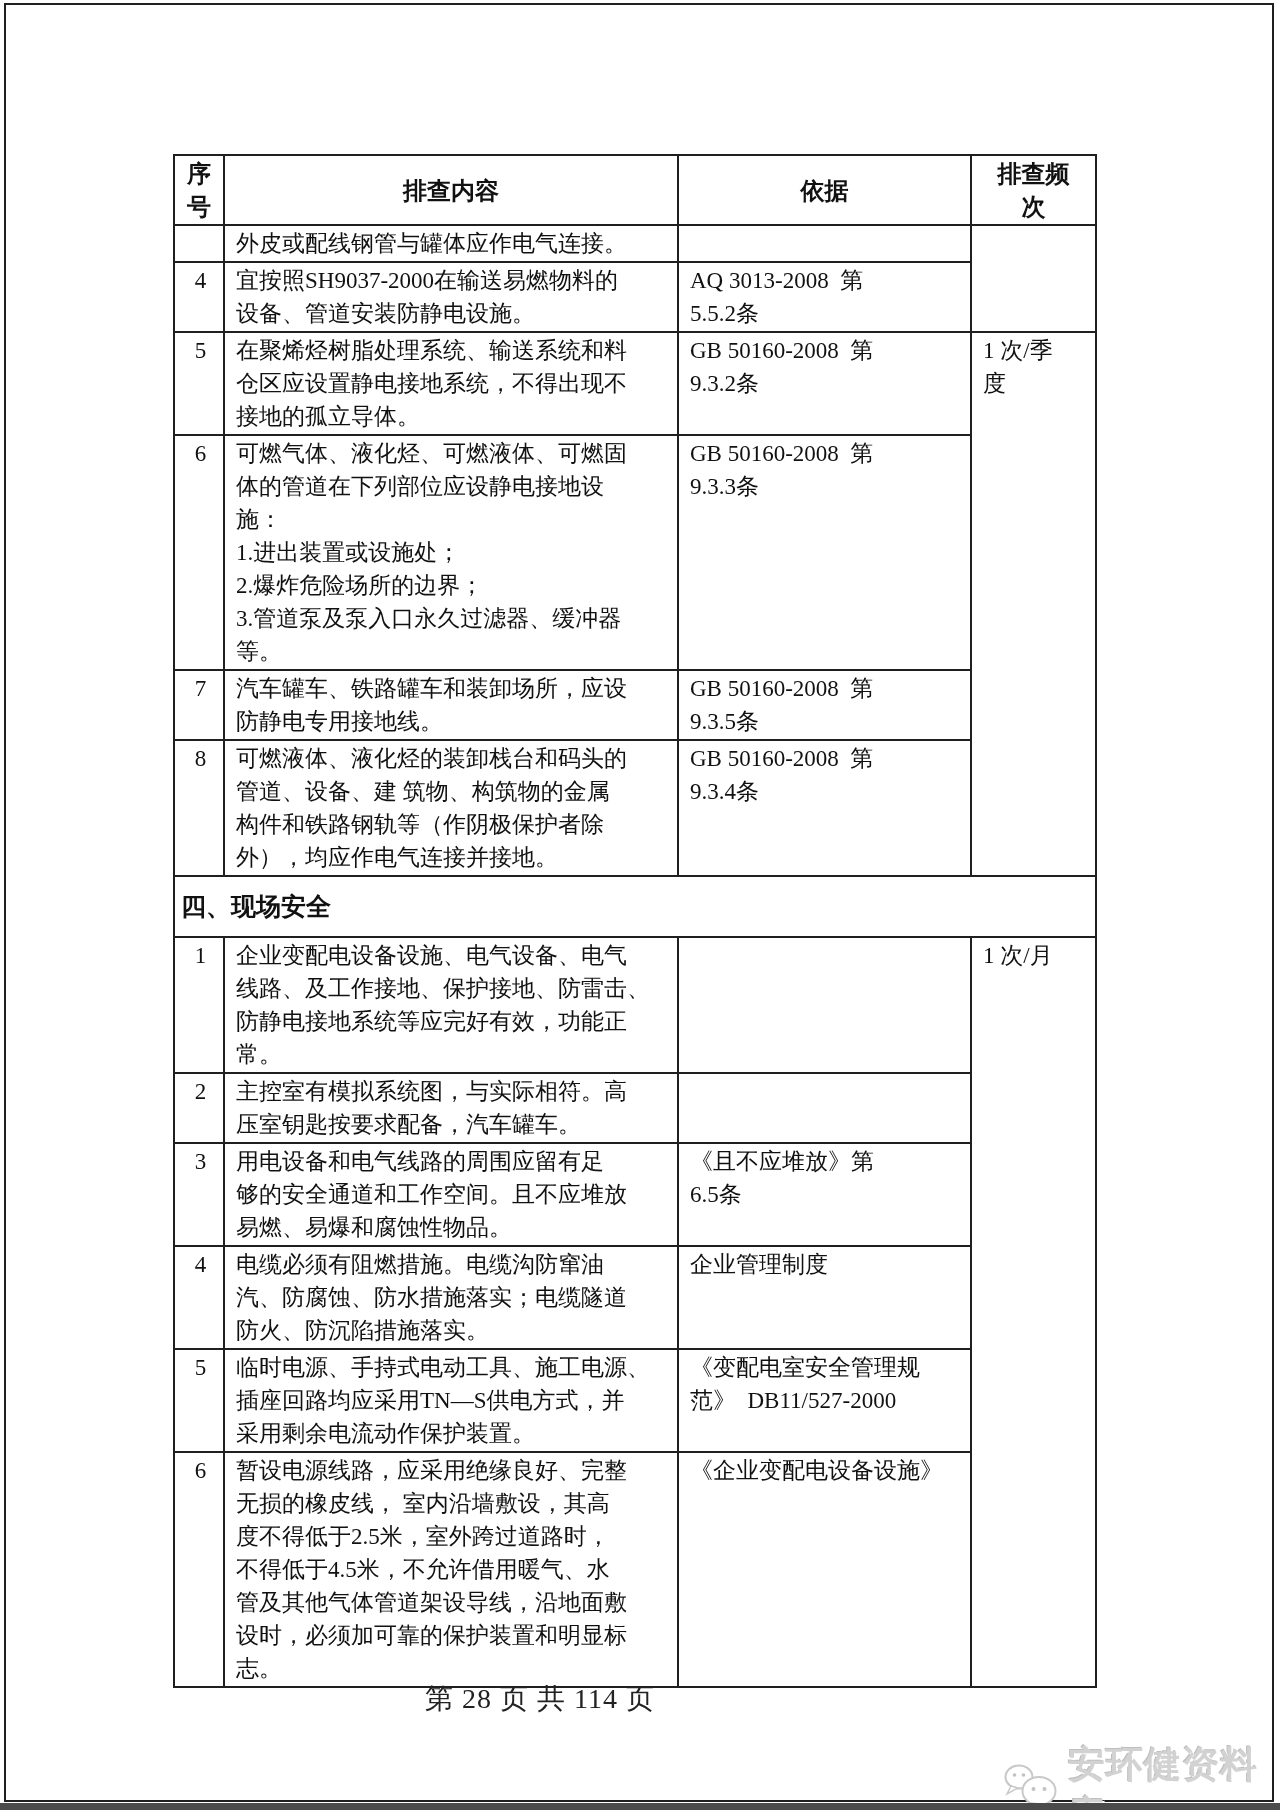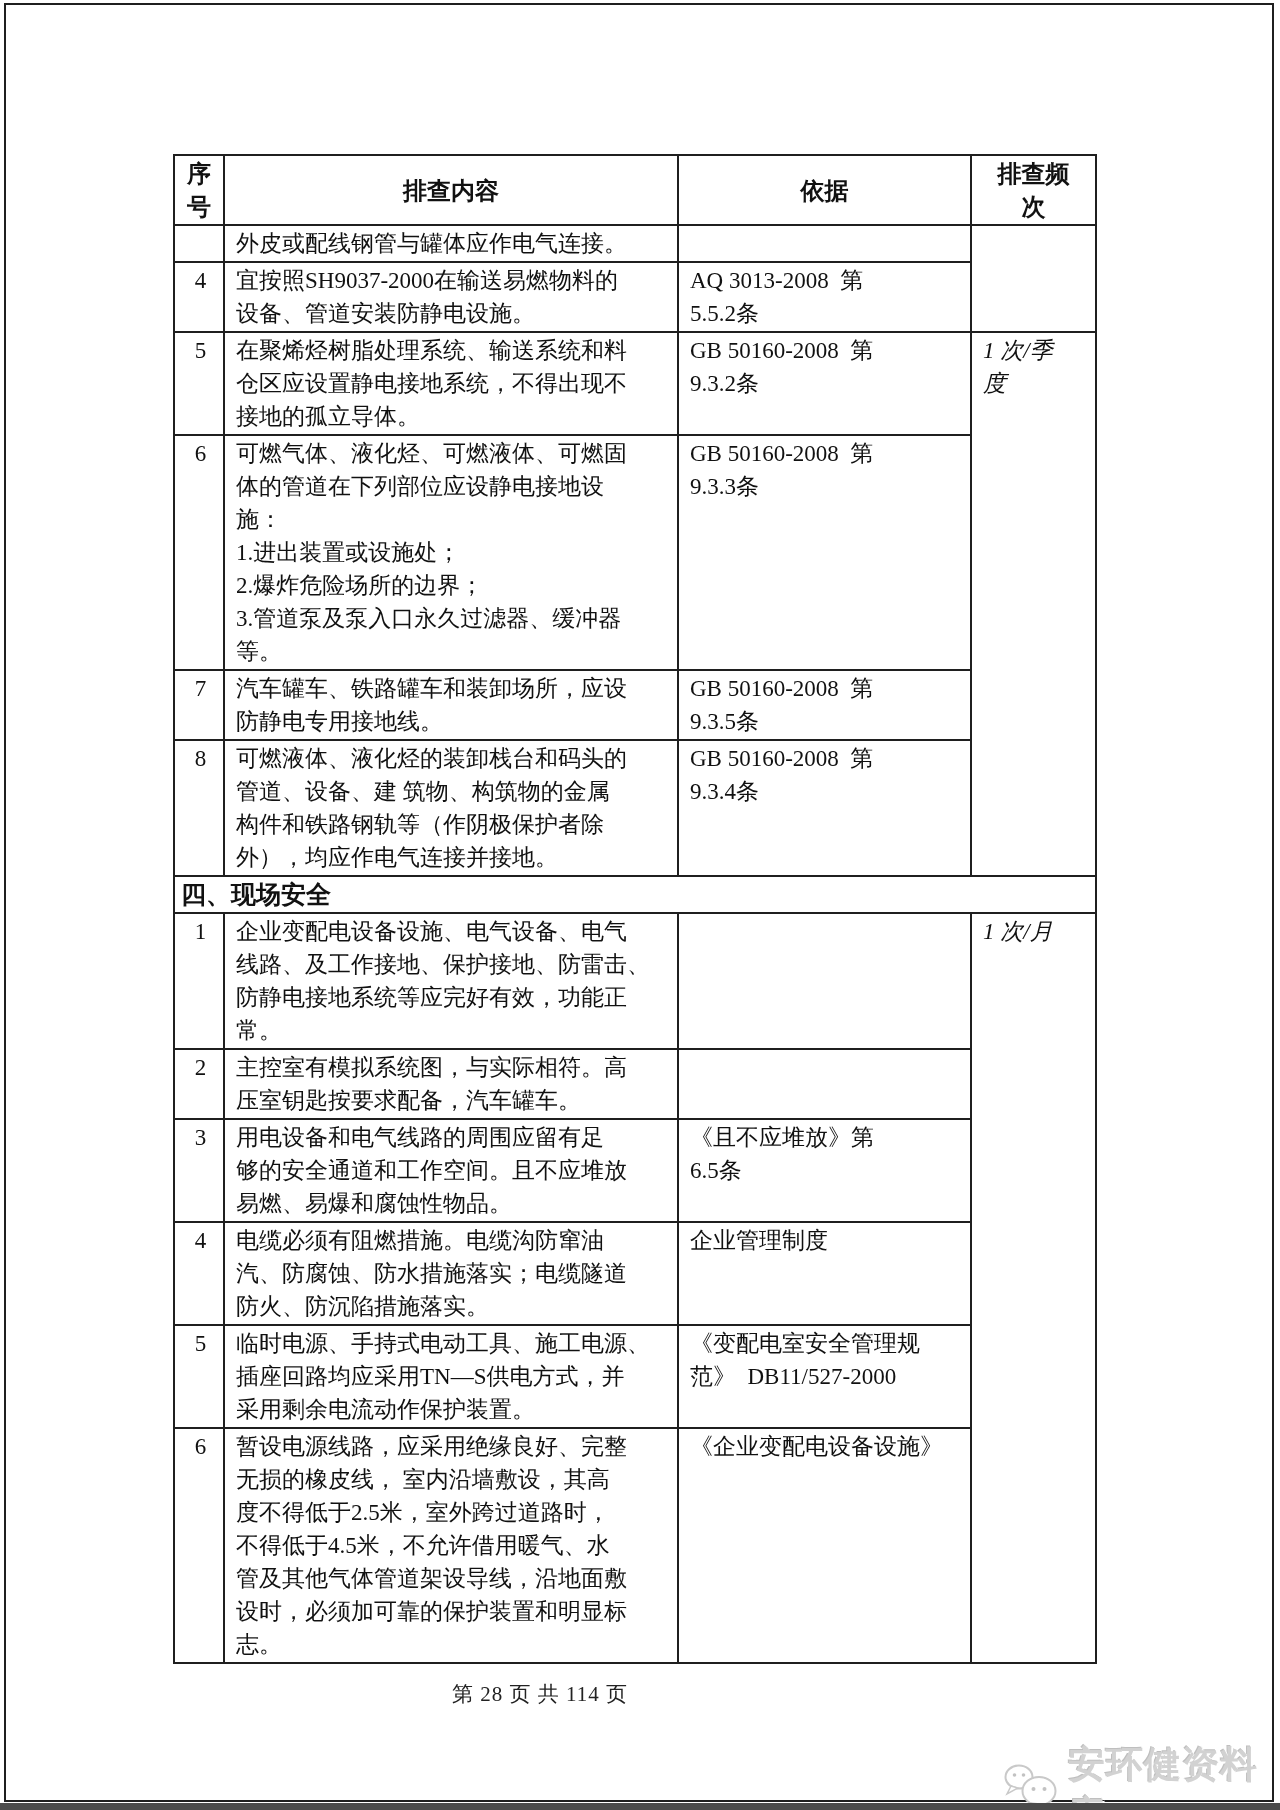--- a/index.html
+++ b/index.html
@@ -35,28 +35,28 @@
     overflow:hidden;
   }
   .checklist th {
     font-family:"Liberation Sans","DejaVu Sans",sans-serif;
     font-weight:bold; text-align:center; vertical-align:middle;
     padding:1px 4px; font-size:24px;
   }
   .num-cell { text-align:center; padding:1px 2px; }
   .num-line2 { padding-top:34px; }
   .basis-cell { padding-left:9px; }
-  .freq-cell { padding-left:8px;font-style:italic; }
+  .freq-cell { padding-left:8px; }
   .section-row td {
     font-family:"Liberation Sans","DejaVu Sans",sans-serif;
-    font-weight:bold; font-size:25px; padding:1px 6px;
+    font-weight:bold; font-size:25px; padding:13px 6px;
   }
   .page-num {
     position:absolute; top:1680px; left:0; width:1080px;
-    text-align:center; font-size:21px; color:#222;
+    text-align:center; font-size:28px; color:#222;
     letter-spacing:1px;
   }
   .watermark {
     position:absolute; left:1002px; top:1740px;
     display:flex; align-items:center; gap:8px;
   }
   .watermark-text {
     font-family:"Liberation Sans","DejaVu Sans",sans-serif;
     font-size:37px; font-weight:bold; color:#d2d2d2;
     text-shadow:2px 2px 0 #ffffff, -1px -1px 0 #bfbfbf;

